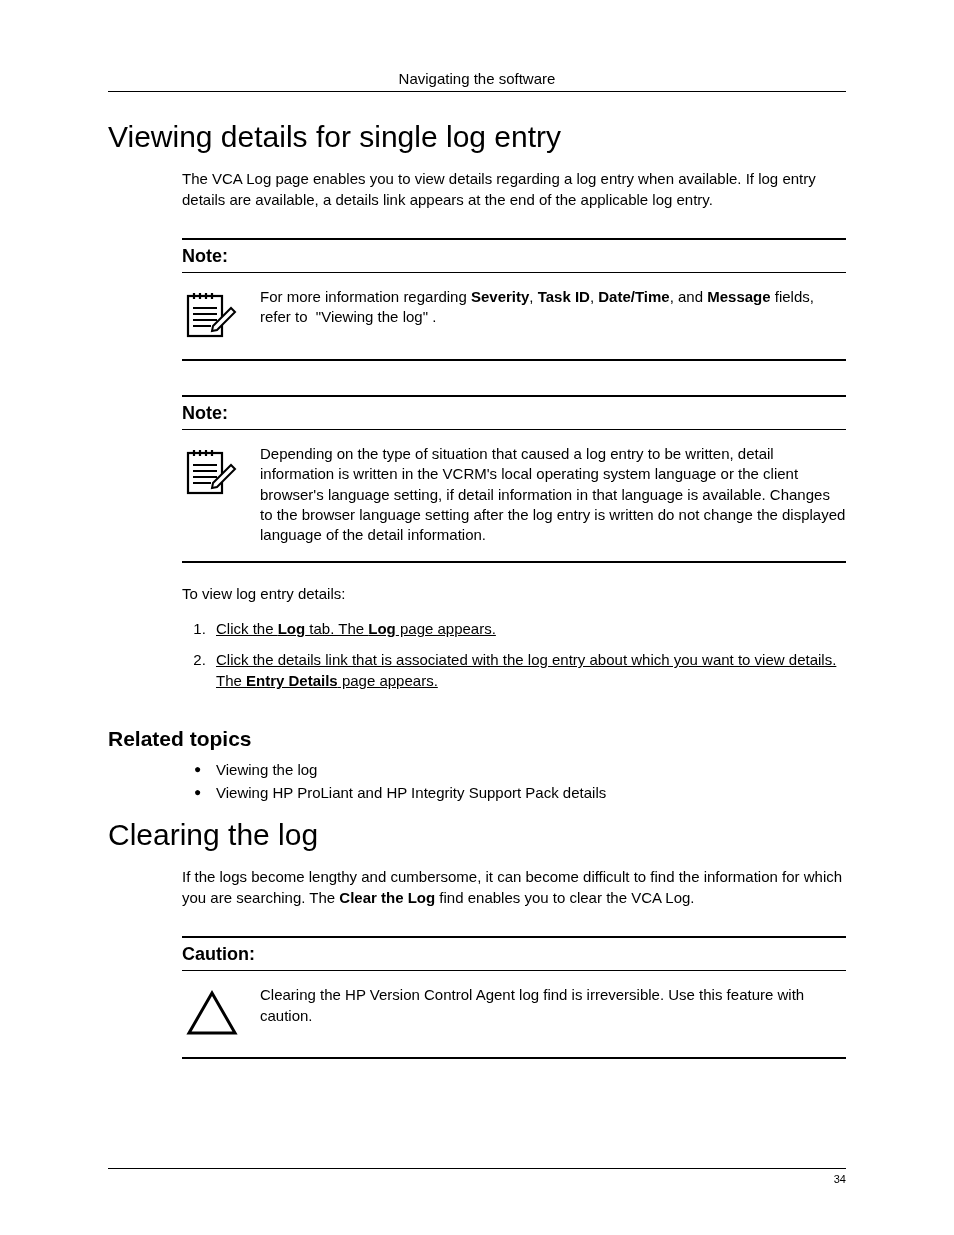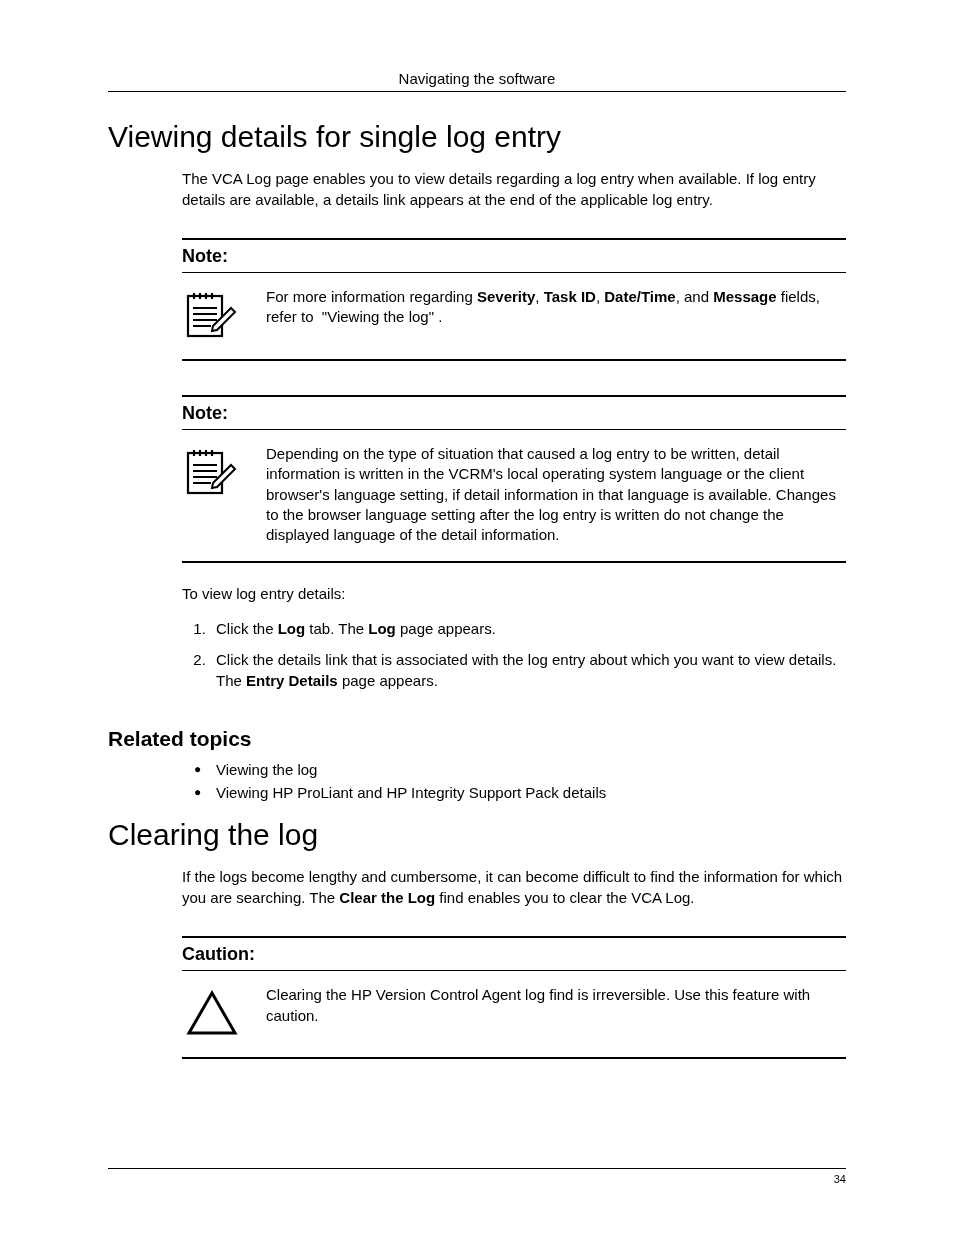--- a/index.html
+++ b/index.html
@@ -45,21 +45,21 @@
   }
   .callout-title {
     font-size: 18px;
     font-weight: bold;
     padding: 6px 0 5px 0;
     border-bottom: 1px solid #000;
   }
   .callout-body {
     display: flex;
     align-items: flex-start;
-    gap: 24px;
+    gap: 18px;
     padding: 14px 0 16px 0;
   }
   .callout-icon {
     flex: 0 0 60px;
     height: 56px;
     display: flex;
     align-items: center;
     justify-content: center;
   }
   .callout-text {
@@ -67,20 +67,21 @@
     font-size: 15px;
     line-height: 1.35;
   }
   .callout-text .link {
     white-space: nowrap;
   }
   ol.steps {
     margin: 0 0 18px 74px;
     padding-left: 28px;
     font-size: 15px;
+    text-decoration: underline;
   }
   ol.steps li {
     padding-left: 6px;
     margin-bottom: 10px;
     line-height: 1.4;
   }
   h2.subhead {
     font-size: 21px;
     font-weight: bold;
     margin: 8px 0 8px 0;

